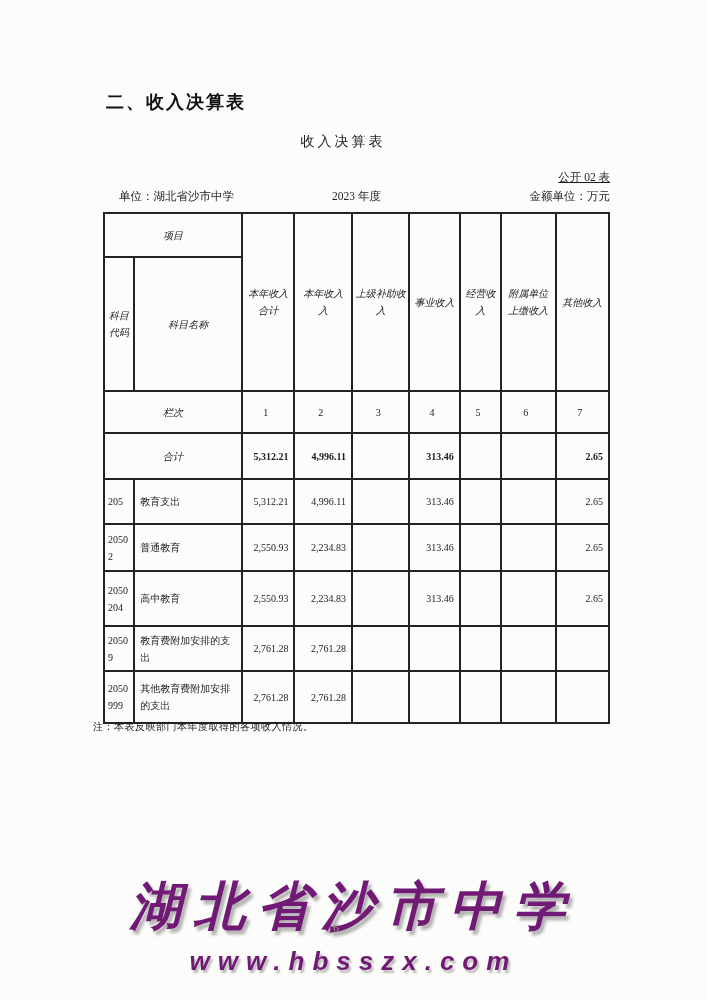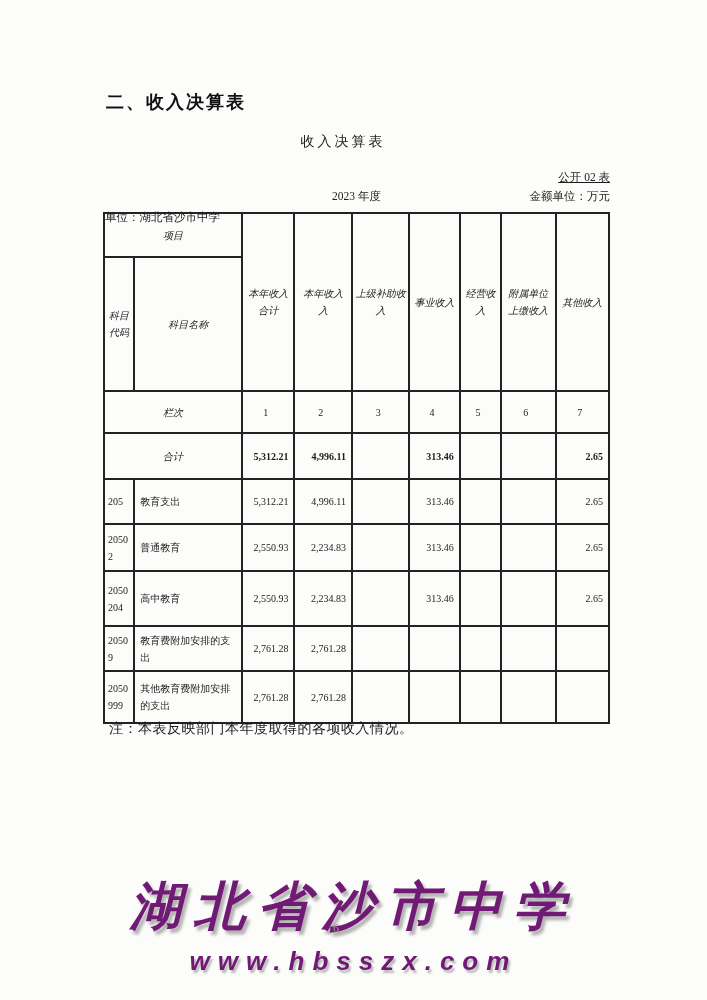--- a/index.html
+++ b/index.html
@@ -20,21 +20,21 @@
   }
   .table-title {
     position: absolute; left: 103px; top: 133px; width: 480px;
     text-align: center; font-size: 14px; letter-spacing: 3px; color: #222;
   }
   .doc-label {
     position: absolute; left: 103px; top: 170px; width: 507px;
     text-align: right; font-size: 11.5px; text-decoration: underline;
   }
   .meta-row { position: absolute; left: 103px; top: 189px; width: 507px; height: 16px; font-size: 11.5px; }
-  .meta-unit { position: absolute; left: 2px; top: 0; margin-top: 21px; }
+  .meta-unit { position: absolute; left: 16px; top: 0; }
   .meta-year { position: absolute; left: 0; width: 100%; text-align: center; top: 0; }
   .meta-amount { position: absolute; right: 0; top: 0; }
 
   table.budget {
     position: absolute; left: 103px; top: 212px; width: 507px;
     border-collapse: collapse; table-layout: fixed;
   }
   table.budget td {
     border: 2px solid #232323;
     font-size: 10px; vertical-align: middle; overflow: hidden;
@@ -43,21 +43,21 @@
   td.hc { text-align: center; white-space: pre-line; font-style: italic; }
   td.code {
     text-align: left; padding: 2px 2px 2px 3px;
     word-break: break-all; font-size: 9.5px; line-height: 1.9; border-radius: 8px;
   }
   td.name { text-align: left; padding: 2px 3px 2px 5px; font-size: 9.5px; }
   td.val { text-align: right; padding-right: 5px; font-size: 9.5px; }
   td.center { text-align: center; }
   tr.total-row td.val { font-weight: bold; }
 
-  .note { position: absolute; left: 109px; top: 720px; font-size: 14px; letter-spacing: 0.5px; }
+  .note { position: absolute; left: 93px; top: 720px; font-size: 10px; letter-spacing: 0.5px; }
 
   .watermark {
     position: absolute; left: 0; top: 872px; width: 707px;
     text-align: center; font-style: italic; font-weight: bold;
     color: #701a75; pointer-events: none;
   }
   .wm-title {
     font-size: 52px; letter-spacing: 12px;
     text-shadow: 3px 4px 3px #b2b2b0;
     white-space: nowrap;

